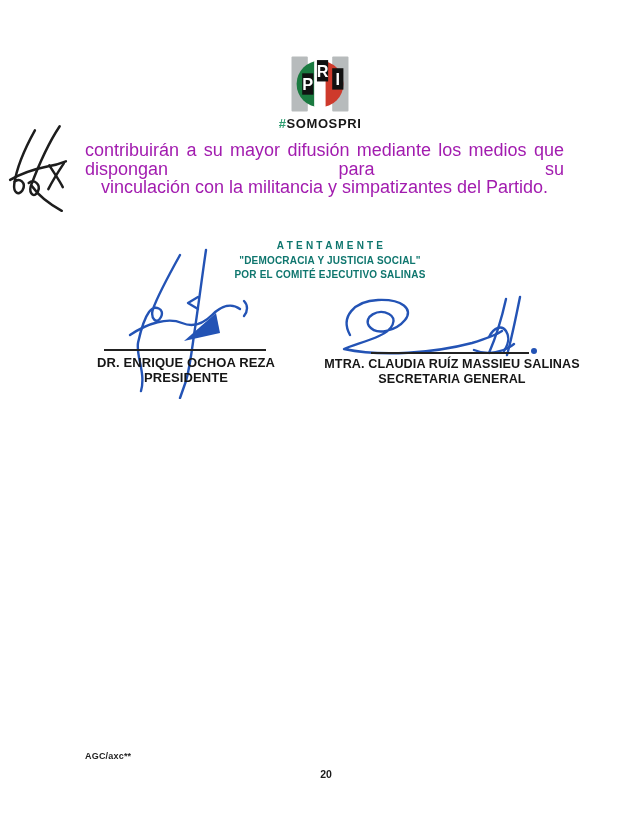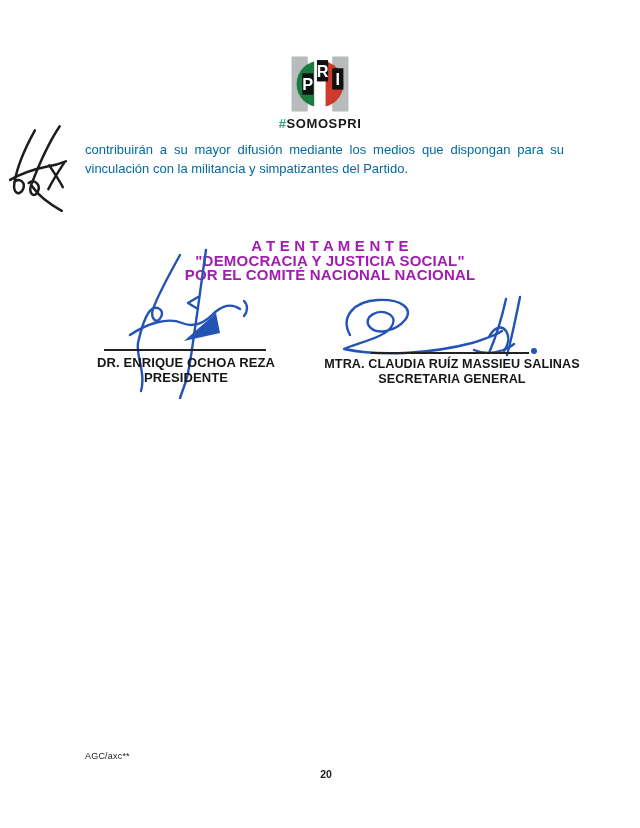--- a/index.html
+++ b/index.html
@@ -19,51 +19,51 @@
   .hashtag-line{
     position:absolute;left:0;top:116px;width:640px;text-align:center;
     font-size:13px;font-weight:800;letter-spacing:.6px;color:#171717;
   }
   .hash-symbol{color:#2f9e71;}
   
   .rubric{position:absolute;left:6px;top:124px;width:64px;height:88px;}
   
   .para{
     position:absolute;left:85px;width:479px;
-    font-size:13px;line-height:18.5px;color:#0369a1;
+    font-size:18px;line-height:18.5px;color:#a21caf;
   }
   .para1{top:141px;}
   .para2{top:196px;}
   .line-justify{text-align:justify;text-align-last:justify;}
-  .line-left{text-align:left;}
+  .line-left{text-align:center;}
   
   .closing{
     position:absolute;left:130px;top:239px;width:400px;
-    text-align:center;font-weight:bold;font-size:15px;line-height:14.6px;
-    color:#a21caf;letter-spacing:.2px;
+    text-align:center;font-weight:bold;font-size:10px;line-height:14.6px;
+    color:#0f766e;letter-spacing:.2px;
   }
   
   .sig-svg{position:absolute;}
   .sig-left-svg{left:128px;top:247px;width:142px;height:152px;}
   .sig-right-svg{left:334px;top:293px;width:212px;height:74px;}
   .ink{fill:none;stroke-width:2.4px;stroke-linecap:round;stroke-linejoin:round;}
   .sig-line{position:absolute;height:0;border-top:2px solid #222;}
   .sig-line-left{left:104px;top:349px;width:162px;}
   .sig-line-right{left:371px;top:352px;width:158px;}
   .sig-name-block{
     position:absolute;text-align:center;font-weight:bold;color:#161616;
     white-space:nowrap;transform:translateX(-50%);
     font-size:13px;line-height:15px;letter-spacing:.1px;
   }
   .sig-block-left{left:186px;top:355px;}
   .sig-block-right{left:452px;top:357px;font-size:12.6px;}
   
   .footer-ref{
     position:absolute;left:85px;top:751px;
-    font-size:9px;font-weight:normal;color:#222;letter-spacing:.2px;
+    font-size:9px;font-weight:bold;color:#222;letter-spacing:.2px;
   }
   .page-number{
     position:absolute;left:0;top:768px;width:652px;text-align:center;
     font-size:10.5px;font-weight:bold;color:#1a1a1a;
   }
 </style>
 </head>
 <body>
 
 <div class="page">
@@ -106,21 +106,21 @@
 
   <div class="para para1">
     <div class="line-justify">contribuirán a su mayor difusión mediante los medios que dispongan para su</div>
     <div class="line-left">vinculación con la militancia y simpatizantes del Partido.</div>
   </div>
 
 
   <div class="closing">
     <div>A T E N T A M E N T E</div>
     <div>"DEMOCRACIA Y JUSTICIA SOCIAL"</div>
-    <div>POR EL COMITÉ NACIONAL NACIONAL</div>
+    <div>POR EL COMITÉ EJECUTIVO SALINAS</div>
   </div>
 
   <svg class="sig-svg sig-left-svg" viewBox="0 0 142 152">
     <path class="ink" d="M78 3 C74 30 70 62 66 88 C64 102 62 120 58 134 L52 151" stroke="#2353b5"></path>
     <path class="ink" d="M52 8 C42 26 30 48 25 62 C22 72 29 78 33 70 C37 62 27 57 21 65 C15 73 12 87 10 96 C8 110 18 126 13 144" stroke="#2353b5"></path>
     <path class="ink" d="M2 88 C20 76 40 70 54 76 C66 81 76 76 84 68 C94 58 104 56 112 62" stroke="#2353b5"></path>
     <path d="M88 66 L56 94 L92 86 Z" stroke="none" fill="#2353b5"></path>
     <path class="ink" d="M70 50 L60 56 L70 62" stroke="#2353b5"></path>
     <path class="ink" d="M116 54 C120 58 120 64 116 69" stroke="#2353b5"></path>
   </svg>

